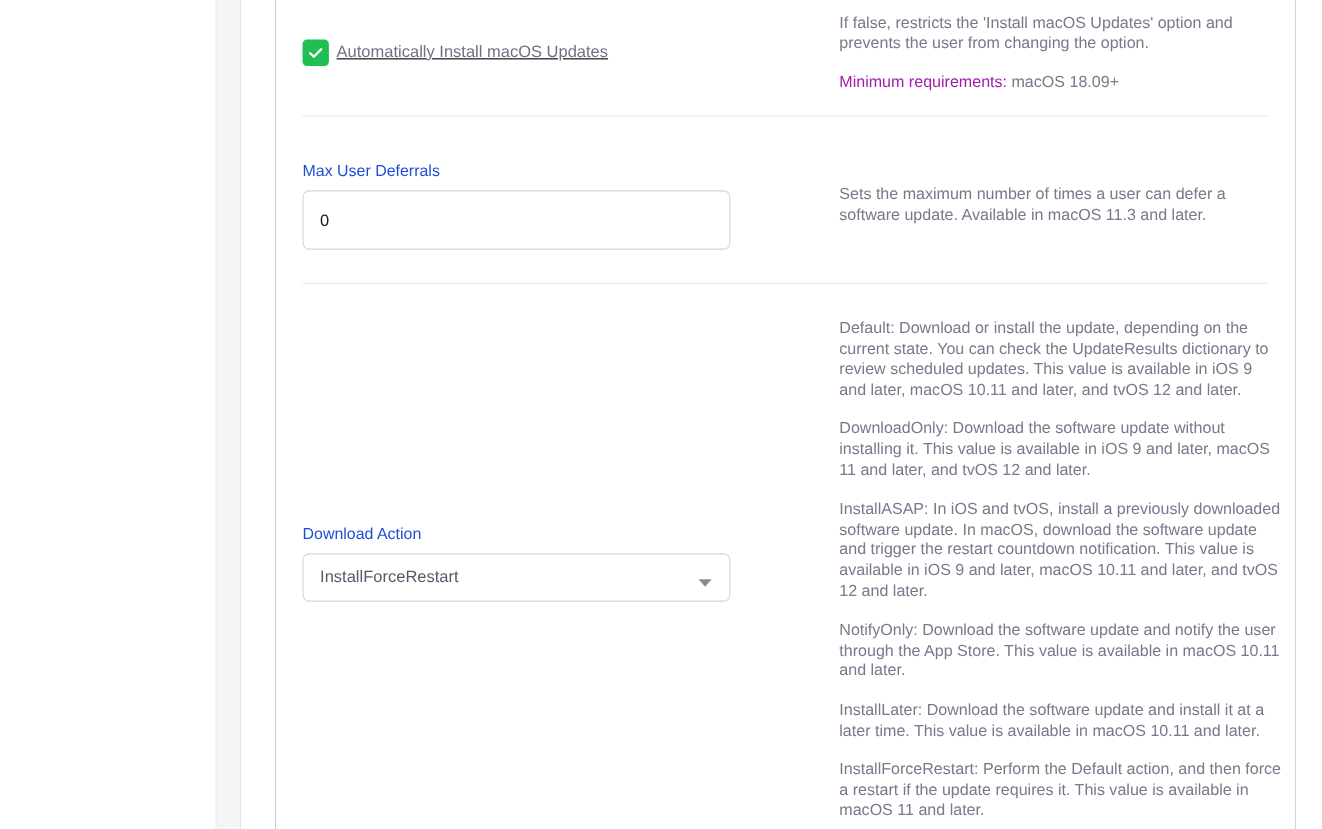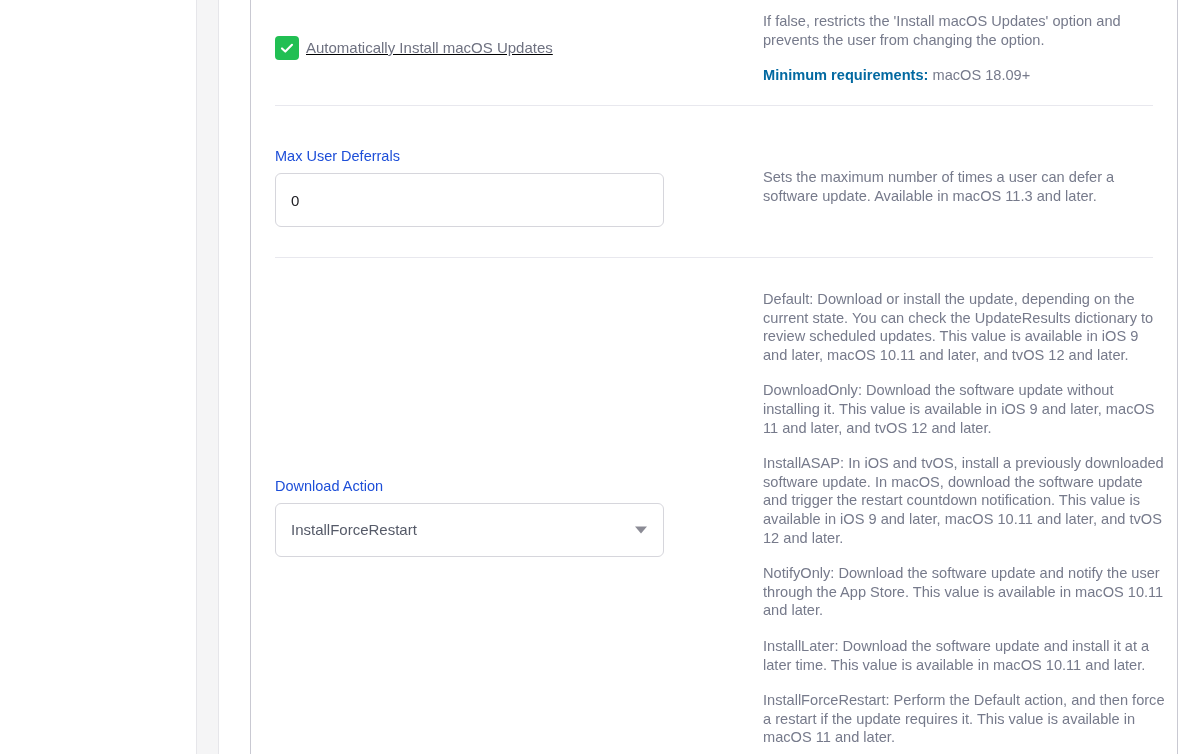--- a/index.html
+++ b/index.html
@@ -147,21 +147,21 @@
   }
 
   
   .select-wrap {
     position: relative;
     width: 389px;
     height: 54px;
   }
   .select-box {
     width: 389px;
-    height: 54px;
+    height: 44px;
     border: 1px solid #d6d6dc;
     border-radius: 6px;
     background: #ffffff;
     display: flex;
     align-items: center;
     padding: 0 15px;
     cursor: pointer;
   }
   .select-value {
     font-size: 15px;
@@ -182,22 +182,22 @@
 
   
   .help-text {
     font-size: 14.6px;
     line-height: 18.6px;
     color: #767a8b;
     margin: 0 0 17px 0;
   }
   .help-text:last-child { margin-bottom: 0; }
   .help-strong {
-    font-weight: bold;
-    color: #0369a1;
+    font-weight: normal;
+    color: #a21caf;
     text-align: center;
   }
 </style>
 </head>
 <body>
 
 <div id="app">
 
   <div class="left-gutter"></div>
   <div class="gutter-rule left"></div>

